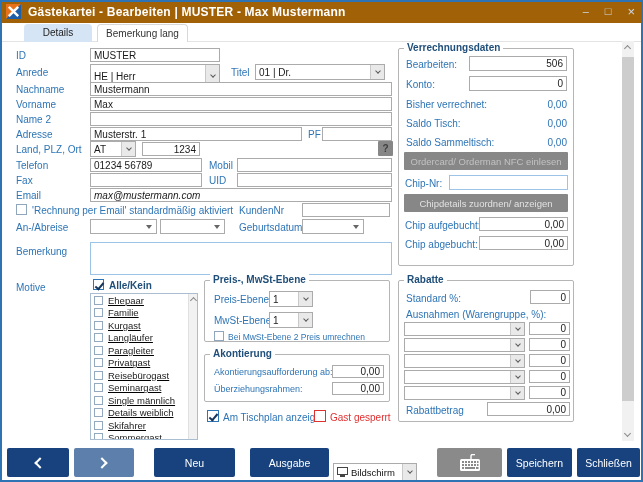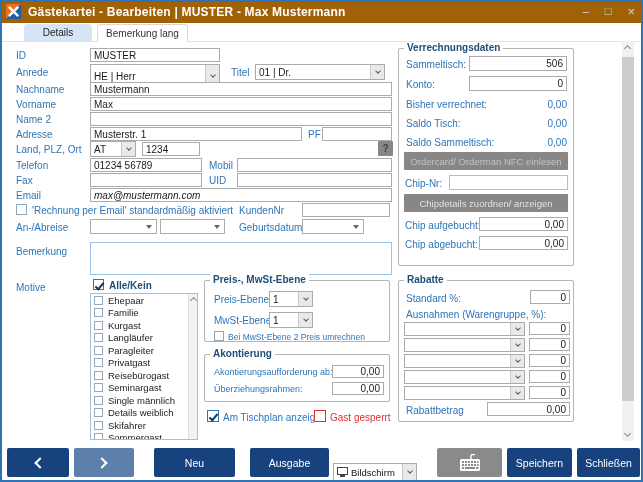--- a/index.html
+++ b/index.html
@@ -41,21 +41,21 @@
   .cbx.blue { border-color:#2e75b6; }
   .cbx.red { border-color:#e03131; }
   .cbx.checked::before { content:""; position:absolute; left:3px; top:0.5px; width:3px; height:7px;
     border-right:2px solid #17365d; border-bottom:2px solid #17365d; transform:rotate(40deg); }
   .group { position:absolute; border:1px solid #b5b5b5; border-radius:2px; }
   .legend { position:absolute; background:#ffffff; padding:0 3px; color:#1f4e79; font-size:10px; font-weight:bold; white-space:nowrap; }
   .static-val { position:absolute; color:#2e75b6; font-size:10px; text-align:right; }
   .gbtn { position:absolute; background:#878787; border:none; border-radius:1px; font-family:"Liberation Sans",sans-serif;
     font-size:9.5px; color:#d6d6d6; text-align:center; cursor:pointer; }
   
-  .mlist { position:absolute; left:88px; top:291px; width:108px; height:147px; border:1px solid #aabdd1; background:#fff; overflow:hidden; }
+  .mlist { position:absolute; left:88px; top:291px; width:108px; height:147px; border:1px solid #aabdd1; background:#fff; overflow:hidden;text-decoration:underline; }
   .m-item { position:relative; height:12.5px; display:flex; align-items:center; padding-left:3px; }
   .m-item .mc { width:9px; height:9px; border:1px solid #93a9c0; background:#fff; margin-right:5px; flex:none; }
   .m-item span.mt { font-size:9.5px; color:#222; white-space:nowrap; }
   .mscroll { position:absolute; right:0; top:0; width:9px; height:100%; background:#f2f2f2; border-left:1px solid #e0e0e0; }
   .mscroll .sarrow { position:absolute; left:2px; width:5px; height:5px; }
   
   .pscroll { position:absolute; left:620px; top:39px; width:12px; height:400px; background:#f1f1f1; }
   .pscroll .thumb { position:absolute; left:0; top:16px; width:12px; height:344px; background:#cdcdcd; }
   .s-up, .s-down { position:absolute; left:3px; width:5px; height:5px; border-left:1px solid #8a8a8a; border-top:1px solid #8a8a8a; }
   .s-up { top:5px; transform:rotate(45deg); }
@@ -133,21 +133,21 @@
   <span class="lbl" style="left:306px;top:127px">PF</span>
   <input class="field" style="left: 320px; top: 125px; width: 70px; height: 14px;" value="">
 
   <span class="lbl" style="left:14px;top:142px">Land, PLZ, Ort</span>
   <div class="combo" style="left:88px;top:139px;width:46px;height:16px">
     <span class="ctext">AT</span>
     <span class="cbtn">
         <i class="chev"></i>
       </span>
   </div>
-  <input class="field" style="left: 140px; top: 140px; width: 58px; height: 14px;" value="1234">
+  <input class="field" style="left: 140px; top: 140px; width: 58px; height: 14px; text-align: right;" value="1234">
   <button class="gbtn" style="left:376px;top:139px;width:15px;height:15px;color:#3f3f3f;font-weight:bold;font-size:10px">?</button>
 
   <span class="lbl" style="left:14px;top:158px">Telefon</span>
   <input class="field" style="left: 88px; top: 156px; width: 112px; height: 14px;" value="01234 56789">
   <span class="lbl" style="left:207px;top:158px">Mobil</span>
   <input class="field" style="left: 235px; top: 156px; width: 155px; height: 14px;" value="">
 
   <span class="lbl" style="left:14px;top:173px">Fax</span>
   <input class="field" style="left: 88px; top: 171px; width: 112px; height: 14px;" value="">
   <span class="lbl" style="left:207px;top:173px">UID</span>
@@ -259,21 +259,21 @@
   <span class="lbl" style="left:212px;top:382px;font-size:9px">Überziehungsrahmen:</span>
   <input class="field num" style="left: 330px; top: 380px; width: 52px; height: 13px;" value="0,00">
 
   <span class="cbx blue checked" style="left:205px;top:408px;width:12px;height:12px"></span>
   <span class="lbl" style="left:221px;top:410px">Am Tischplan anzeigen</span>
   <span class="cbx red" style="left:312px;top:408px;width:12px;height:12px"></span>
   <span class="lbl" style="left:328px;top:410px;color:#e03131">Gast gesperrt</span>
 
   <div class="group" style="left:396px;top:46px;width:176px;height:218px"></div>
   <span class="legend" style="left:402px;top:40px">Verrechnungsdaten</span>
-  <span class="lbl" style="left:404px;top:57px">Sammeltisch:</span>
+  <span class="lbl" style="left:404px;top:57px">Bearbeiten:</span>
   <input class="field num" style="left: 467px; top: 54px; width: 98px; height: 15px;" value="506">
   <span class="lbl" style="left:404px;top:77px">Konto:</span>
   <input class="field num" style="left: 467px; top: 74px; width: 98px; height: 15px;" value="0">
   <span class="lbl" style="left:404px;top:97px">Bisher verrechnet:</span>
   <span class="static-val" style="left:495px;top:97px;width:70px">0,00</span>
   <span class="lbl" style="left:404px;top:116px">Saldo Tisch:</span>
   <span class="static-val" style="left:495px;top:116px;width:70px">0,00</span>
   <span class="lbl" style="left:404px;top:135px">Saldo Sammeltisch:</span>
   <span class="static-val" style="left:495px;top:135px;width:70px">0,00</span>
   <button class="gbtn" style="left:402px;top:150px;width:164px;height:18px;color:#c2c2c2">Ordercard/ Orderman NFC einlesen</button>

